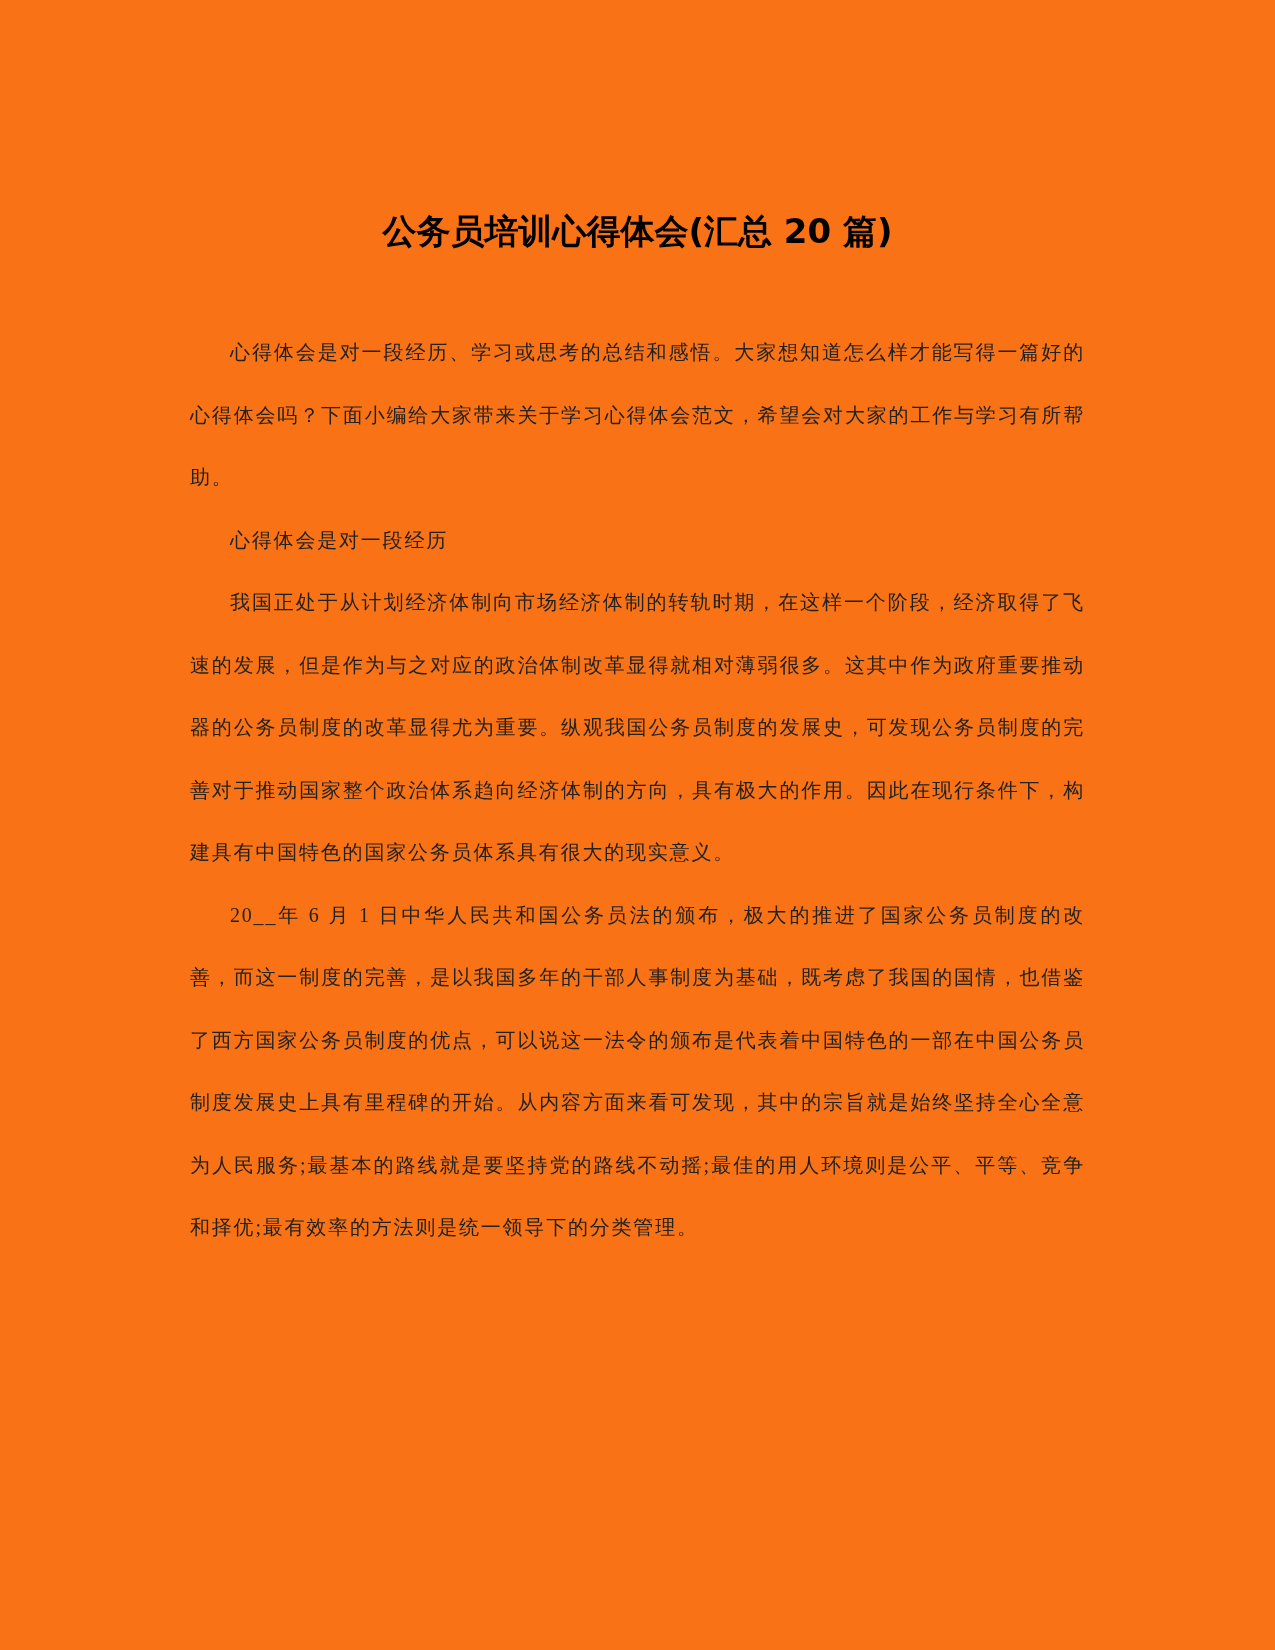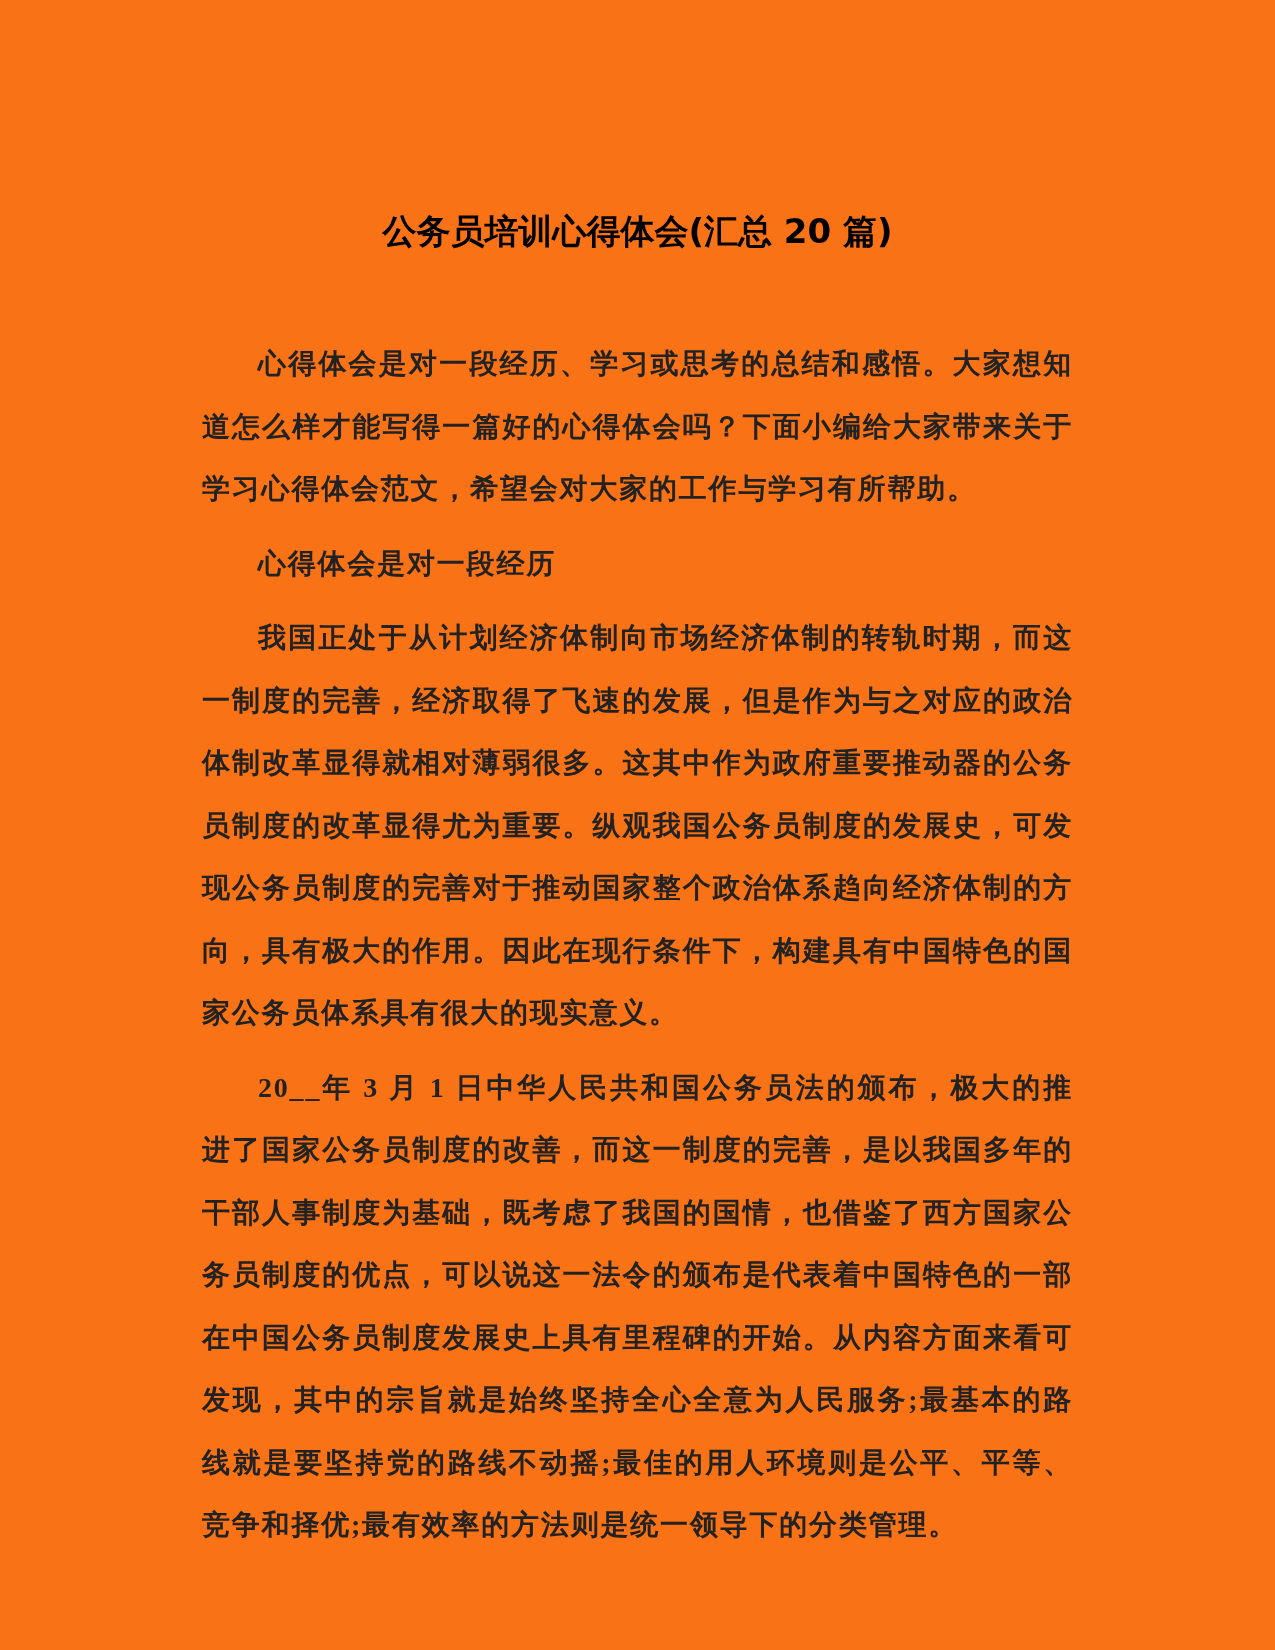--- a/index.html
+++ b/index.html
@@ -32,37 +32,36 @@
     color: #000000;
     white-space: nowrap;
   }
   .doc-body {
     position: absolute;
     top: 321px;
     left: 190px;
     width: 895px;
   }
   .doc-body p {
-    margin: 12px;
+    margin: 0;
     padding: 0;
-    font-size: 28px;
+    font-size: 20px;
     line-height: 62.5px;
     letter-spacing: 1.8px;
     text-align: justify;
     text-justify: inter-character;
     text-indent: 2em;
     color: #222222;
     word-break: normal;
-    font-weight: bold;
   }
 </style>
 </head>
 <body>
 
 <div class="page">
   <h1 class="doc-title">公务员培训心得体会(汇总 20 篇)</h1>
   <div class="doc-body">
     <p>心得体会是对一段经历、学习或思考的总结和感悟。大家想知道怎么样才能写得一篇好的心得体会吗？下面小编给大家带来关于学习心得体会范文，希望会对大家的工作与学习有所帮助。</p>
     <p>心得体会是对一段经历</p>
-    <p>我国正处于从计划经济体制向市场经济体制的转轨时期，而这一制度的完善，经济取得了飞速的发展，但是作为与之对应的政治体制改革显得就相对薄弱很多。这其中作为政府重要推动器的公务员制度的改革显得尤为重要。纵观我国公务员制度的发展史，可发现公务员制度的完善对于推动国家整个政治体系趋向经济体制的方向，具有极大的作用。因此在现行条件下，构建具有中国特色的国家公务员体系具有很大的现实意义。</p>
-    <p>20__年 3 月 1 日中华人民共和国公务员法的颁布，极大的推进了国家公务员制度的改善，而这一制度的完善，是以我国多年的干部人事制度为基础，既考虑了我国的国情，也借鉴了西方国家公务员制度的优点，可以说这一法令的颁布是代表着中国特色的一部在中国公务员制度发展史上具有里程碑的开始。从内容方面来看可发现，其中的宗旨就是始终坚持全心全意为人民服务;最基本的路线就是要坚持党的路线不动摇;最佳的用人环境则是公平、平等、竞争和择优;最有效率的方法则是统一领导下的分类管理。</p>
+    <p>我国正处于从计划经济体制向市场经济体制的转轨时期，在这样一个阶段，经济取得了飞速的发展，但是作为与之对应的政治体制改革显得就相对薄弱很多。这其中作为政府重要推动器的公务员制度的改革显得尤为重要。纵观我国公务员制度的发展史，可发现公务员制度的完善对于推动国家整个政治体系趋向经济体制的方向，具有极大的作用。因此在现行条件下，构建具有中国特色的国家公务员体系具有很大的现实意义。</p>
+    <p>20__年 6 月 1 日中华人民共和国公务员法的颁布，极大的推进了国家公务员制度的改善，而这一制度的完善，是以我国多年的干部人事制度为基础，既考虑了我国的国情，也借鉴了西方国家公务员制度的优点，可以说这一法令的颁布是代表着中国特色的一部在中国公务员制度发展史上具有里程碑的开始。从内容方面来看可发现，其中的宗旨就是始终坚持全心全意为人民服务;最基本的路线就是要坚持党的路线不动摇;最佳的用人环境则是公平、平等、竞争和择优;最有效率的方法则是统一领导下的分类管理。</p>
   </div>
 </div>
 
 </body></html>

